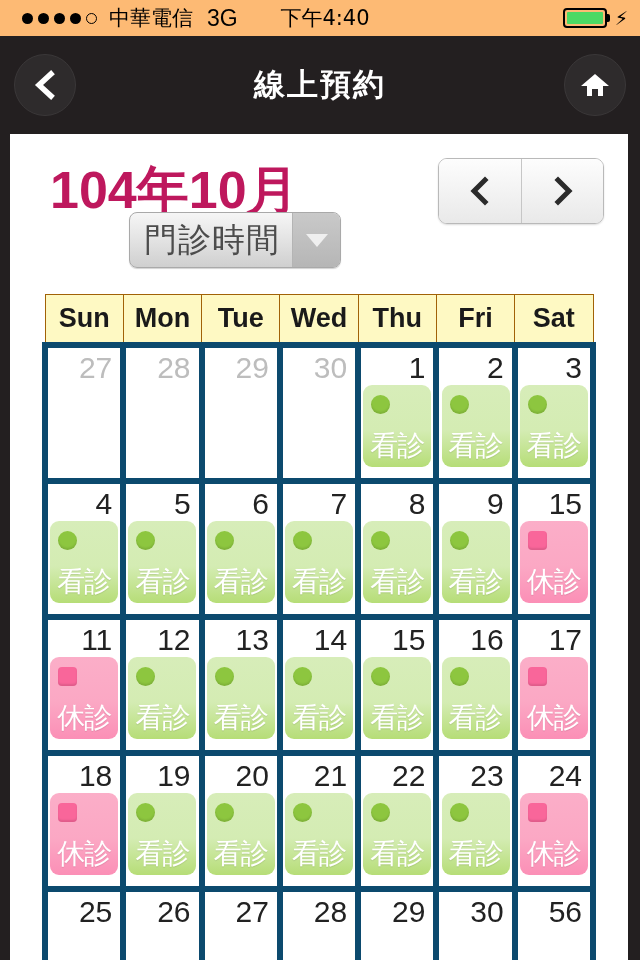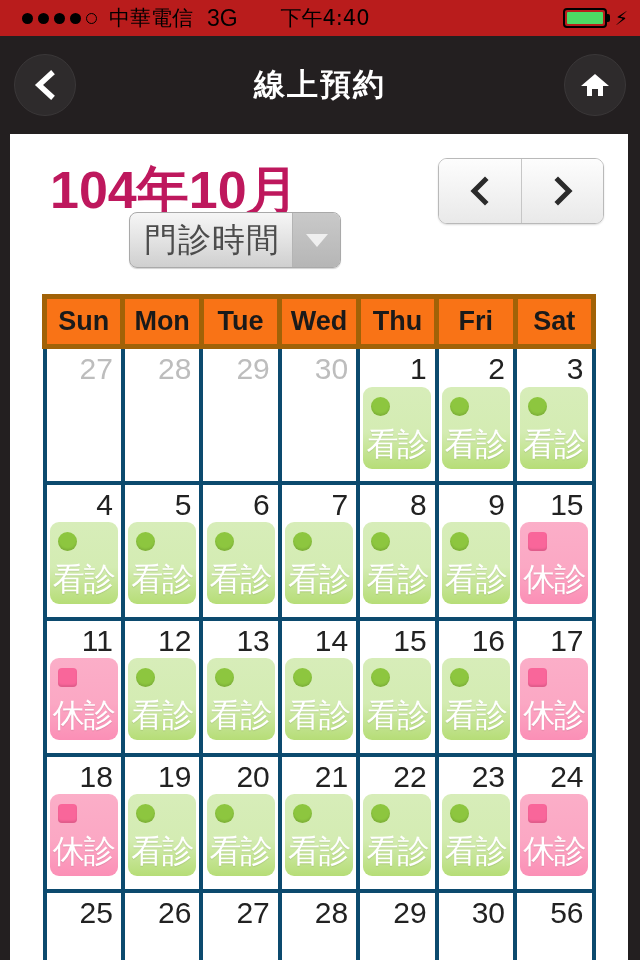--- a/index.html
+++ b/index.html
@@ -16,21 +16,21 @@
     position: relative;
     width: 640px;
     height: 960px;
     background: #ffffff;
     overflow: hidden;
   }
 
   
   .status-bar {
     height: 36px;
-    background: #b91c1c;
+    background: #fdba74;
     display: flex;
     align-items: center;
     padding: 0 12px 0 22px;
     position: relative;
   }
   .signal-dots {
     display: flex;
     align-items: center;
     gap: 5px;
   }
@@ -220,31 +220,31 @@
   
   .cal-wrap {
     margin: 0 32px;
   }
   table.cal {
     width: 100%;
     border-collapse: collapse;
     table-layout: fixed;
   }
   table.cal th {
-    border: 5px solid #a16207;
+    border: 1px solid #a16207;
     height: 50px;
     font-size: 27px;
     font-weight: bold;
     color: #1a1a1a;
     text-align: center;
-    background: #f97316;
+    background: #fef9c3;
     font-family: "Liberation Sans", "DejaVu Sans", sans-serif;
   }
   table.cal td {
-    border: 4px solid #0c4a6e;
+    border: 6px solid #0c4a6e;
     height: 136px;
     vertical-align: top;
     background: #ffffff;
     padding: 0;
     position: relative;
   }
   .daynum {
     display: block;
     text-align: right;
     font-size: 30px;
@@ -284,21 +284,21 @@
   .marker-closed {
     background: #f9669a;
     border-radius: 4px;
     box-shadow: inset 0 -2px 2px rgba(0,0,0,0.10);
   }
   .badge-text {
     position: absolute;
     left: 0; right: 0;
     bottom: 2px;
     text-align: center;
-    font-size: 32px;
+    font-size: 28px;
     color: #ffffff;
     letter-spacing: -1px;
     font-family: "DejaVu Sans", "Liberation Sans", sans-serif;
     text-shadow: 0 1px 1px rgba(0,0,0,0.10);
   }
 </style>
 </head>
 <body>
 
 <div class="screen">

